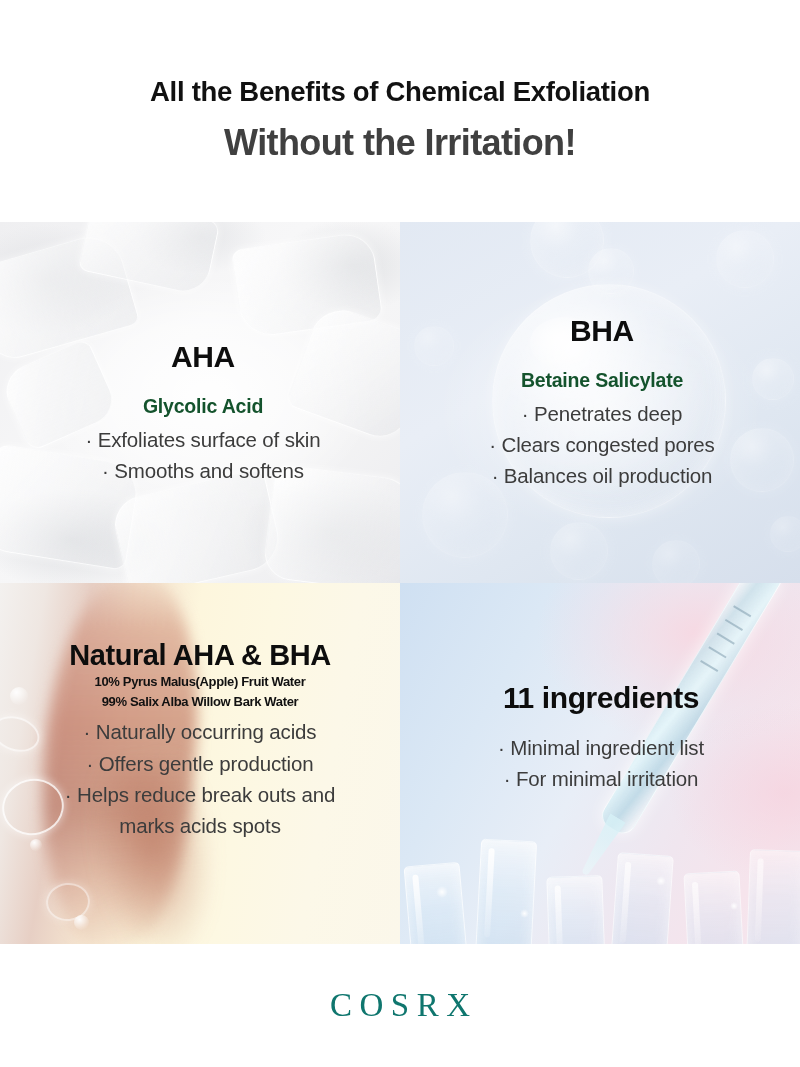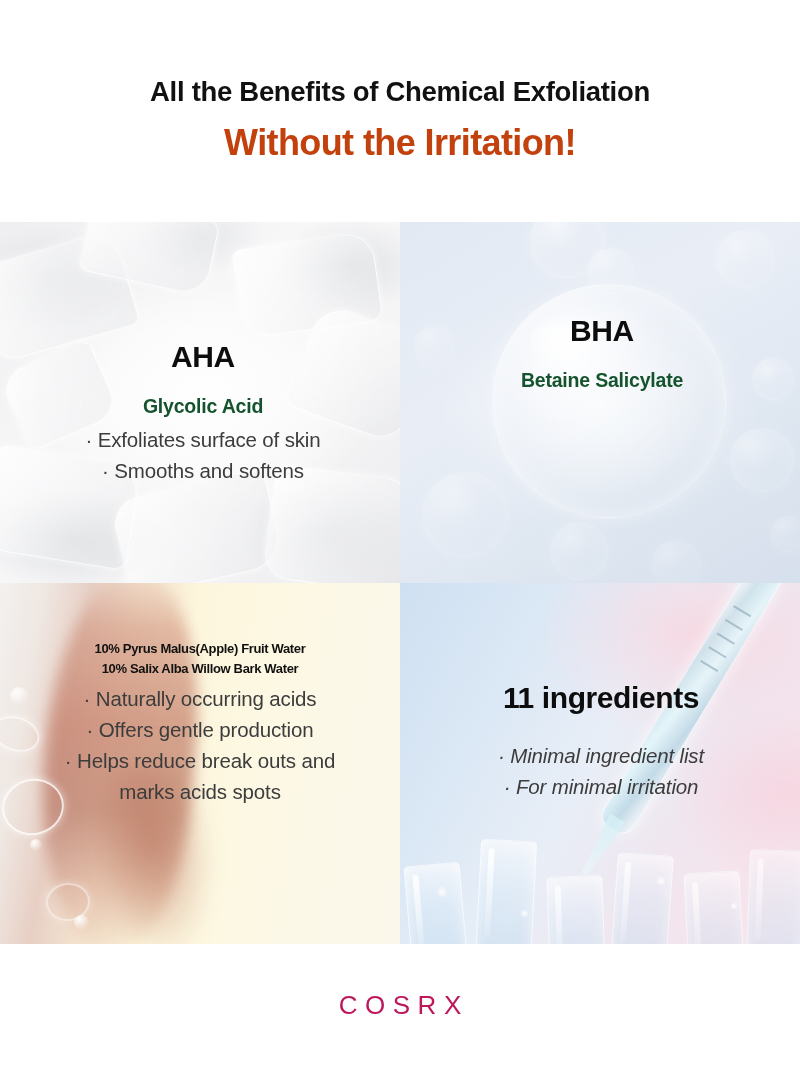--- a/index.html
+++ b/index.html
@@ -32,21 +32,21 @@
     font-weight: 700;
     letter-spacing: -0.3px;
     color: #111111;
     line-height: 1.2;
     white-space: nowrap;
   }
   .headline-2 {
     font-size: 36px;
     font-weight: 700;
     letter-spacing: -0.6px;
-    color: #c2410c;
+    color: #404040;
     line-height: 1.22;
     margin-top: 13px;
     white-space: nowrap;
   }
 
   
   .grid {
     width: 800px;
     height: 722px;
     display: grid;
@@ -299,36 +299,37 @@
     color: #3c3c3c;
     line-height: 1.52;
     letter-spacing: -0.15px;
   }
 
   
   .cell-aha .cell-inner        { padding-top: 118px; padding-left: 6px; }
   .cell-bha .cell-inner        { padding-top: 92px;  padding-left: 4px; }
   .cell-natural .cell-inner    { padding-top: 56px; }
   .cell-ingredients .cell-inner{ padding-top: 98px;  padding-left: 2px; }
-  .cell-ingredients .bullets   { margin-top: 24px; font-style: italic; }
+  .cell-ingredients .bullets   { margin-top: 16px; }
 
   
   .footer {
     height: 123px;
     background: #ffffff;
     display: flex;
     align-items: center;
     justify-content: center;
   }
   .logo {
-    font-size: 26px;
+    font-size: 33px;
     font-weight: 500;
     letter-spacing: 7.5px;
-    color: #be185d;
+    color: #0f766e;
     text-indent: 7.5px;
+    font-family: Liberation Serif, serif;
   }
 </style>
 </head>
 <body>
 
 <div class="header">
   <div class="headline-1">All the Benefits of Chemical Exfoliation</div>
   <div class="headline-2">Without the Irritation!</div>
 </div>
 
@@ -365,37 +366,43 @@
         <div class="bubble b6"></div>
         <div class="bubble b7"></div>
       <div class="bubble b8"></div>
         <div class="bubble b9"></div>
         <div class="bubble b10"></div>
       <div class="bubble b11"></div>
     </div>
     <div class="cell-inner">
       <div class="title">BHA</div>
       <div class="subtitle">Betaine Salicylate</div>
+      <ul class="bullets">
+        <li>· Penetrates deep</li>
+        <li>· Clears congested pores</li>
+        <li>· Balances oil production</li>
+      </ul>
     </div>
   </div>
 
   <div class="cell cell-natural">
     <div class="bg bg-natural">
       <div class="splash"></div>
       <div class="splash2"></div>
       <div class="water-ring wr1"></div>
       <div class="water-ring wr2"></div>
       <div class="water-ring wr3"></div>
       <div class="droplet d1"></div>
       <div class="droplet d2"></div>
       <div class="droplet d3"></div>
     </div>
     <div class="cell-inner">
+      <div class="title big">Natural AHA &amp; BHA</div>
       <div class="ing-line">10% Pyrus Malus(Apple) Fruit Water</div>
-      <div class="ing-line">10% Salix Alba Willow Bark Water</div>
+      <div class="ing-line">99% Salix Alba Willow Bark Water</div>
       <ul class="bullets">
         <li>· Naturally occurring acids</li>
         <li>· Offers gentle production</li>
         <li>· Helps reduce break outs and</li>
         <li>marks acids spots</li>
       </ul>
     </div>
   </div>
 
   <div class="cell cell-ingredients">

